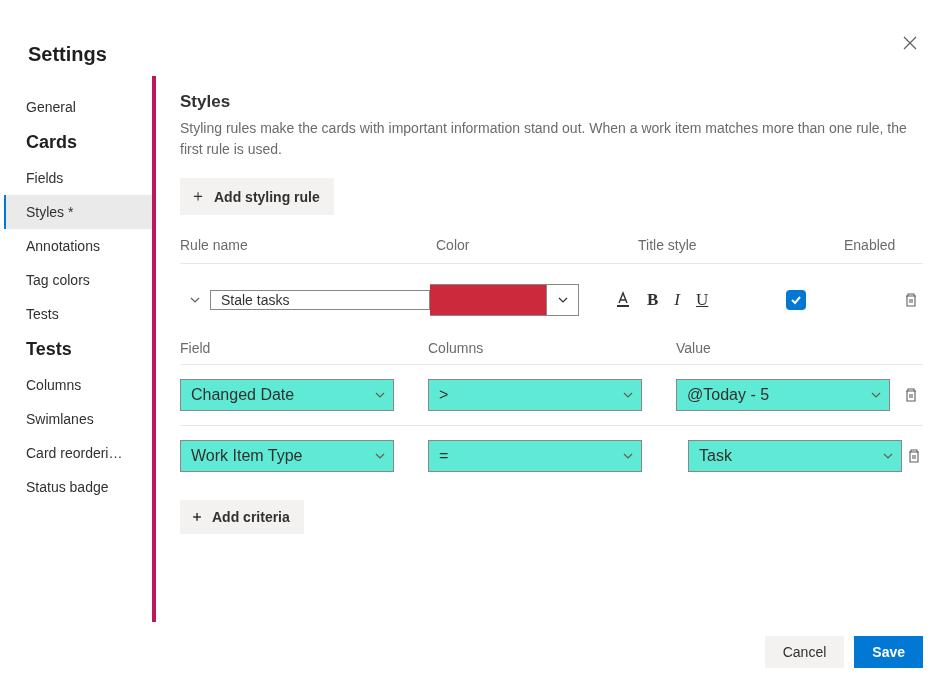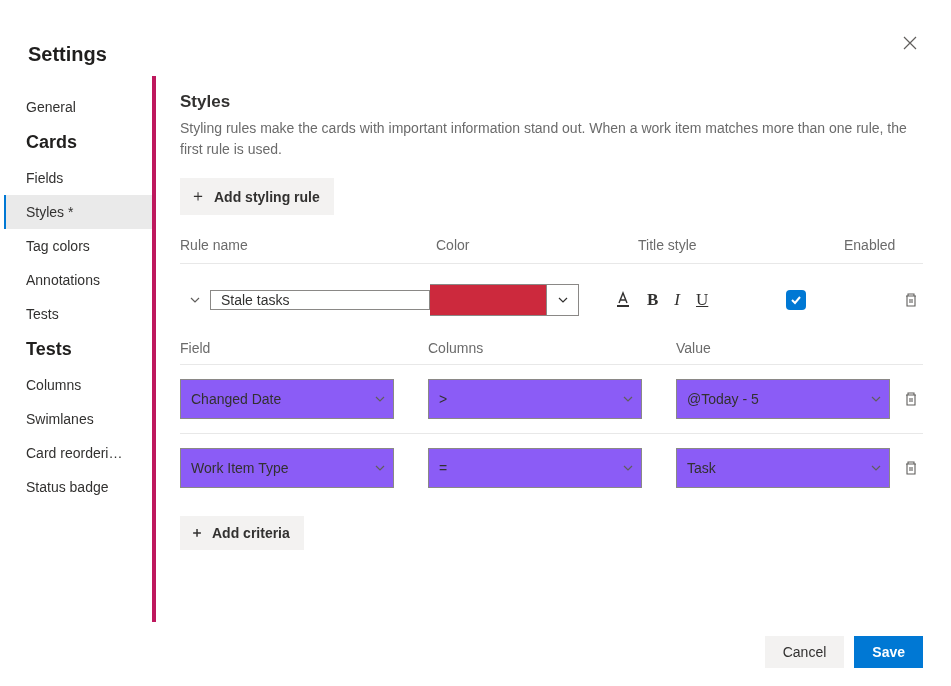--- a/index.html
+++ b/index.html
@@ -222,26 +222,26 @@
       border-top: 1px solid #e8e8e8;
       padding: 14px 0;
     }
     .select-wrap {
       position: relative;
       display: flex;
       align-items: center;
     }
     .select-input {
       border: 1px solid #8a8886;
-      height: 40px;
+      height: 32px;
       padding: 0 30px 0 10px;
-      font-size: 14px;
+      font-size: 16px;
       font-family: inherit;
       color: #323130;
-      background: #8b5cf6;
+      background: #5eead4;
       cursor: pointer;
     }
     .select-chevron {
       position: absolute;
       right: 8px;
       pointer-events: none;
       color: #605e5c;
     }
     .field-select { width: 214px; }
     .add-criteria-btn {
@@ -294,22 +294,22 @@
         </svg>
     </button>
   </div>
 
   <div class="body">
     <nav class="sidebar">
       <div class="sidebar-item">General</div>
       <div class="sidebar-heading">Cards</div>
       <div class="sidebar-item">Fields</div>
       <div class="sidebar-item selected">Styles *</div>
+      <div class="sidebar-item">Annotations</div>
       <div class="sidebar-item">Tag colors</div>
-      <div class="sidebar-item">Annotations</div>
       <div class="sidebar-item">Tests</div>
       <div class="sidebar-heading">Tests</div>
       <div class="sidebar-item">Columns</div>
       <div class="sidebar-item">Swimlanes</div>
       <div class="sidebar-item">Card reorderi…</div>
       <div class="sidebar-item">Status badge</div>
     </nav>
 
     <div class="main">
       <h2>Styles</h2>
@@ -407,21 +407,21 @@
               <svg class="select-chevron" width="12" height="12" viewBox="0 0 12 12">
                   <path d="M2 4 L6 8 L10 4" stroke="currentColor" stroke-width="1.2" fill="none"></path>
                 </svg>
             </div>
             <div class="select-wrap" style="margin-left:34px;">
               <input class="select-input" style="width: 214px;" readonly="" value="=">
               <svg class="select-chevron" width="12" height="12" viewBox="0 0 12 12">
                   <path d="M2 4 L6 8 L10 4" stroke="currentColor" stroke-width="1.2" fill="none"></path>
                 </svg>
             </div>
-            <div class="select-wrap" style="margin-left:34px;">
+            <div class="select-wrap" style="margin-left:46px;">
               <input class="select-input" style="width: 214px;" readonly="" value="Task">
               <svg class="select-chevron" width="12" height="12" viewBox="0 0 12 12">
                   <path d="M2 4 L6 8 L10 4" stroke="currentColor" stroke-width="1.2" fill="none"></path>
                 </svg>
             </div>
             <button class="row-delete">
               <svg width="16" height="16" viewBox="0 0 16 16">
                   <path d="M3 4 H13 M5 4 V2 H11 V4 M4 4 V14 H12 V4 M7 7 V11 M9 7 V11" stroke="currentColor" stroke-width="1.1" fill="none"></path>
                 </svg>
             </button>

